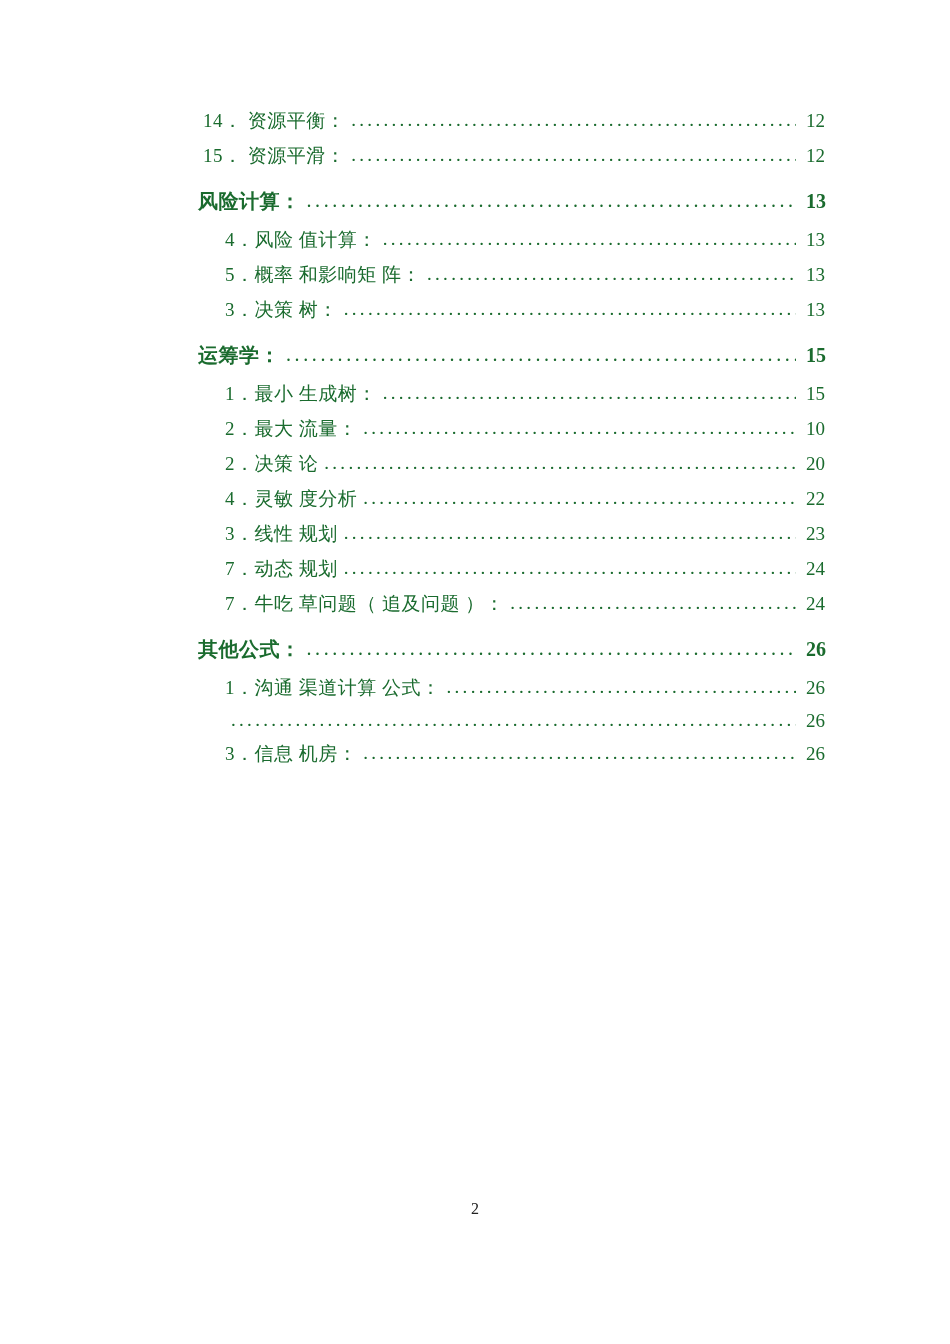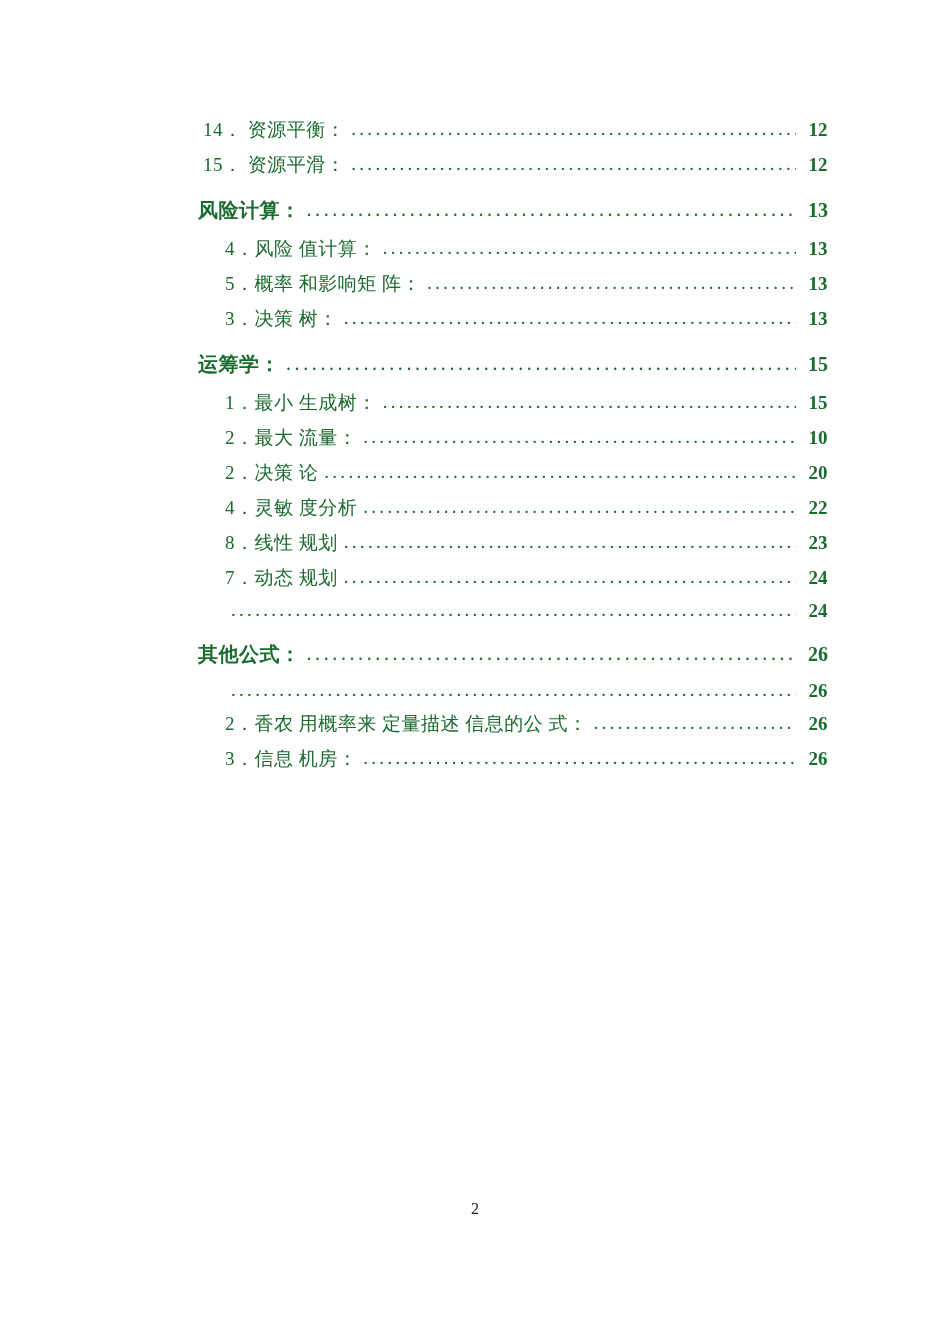--- a/index.html
+++ b/index.html
@@ -35,21 +35,20 @@
   .lvl1 {
     font-weight: bold;
     font-size: 20px;
     margin-left: 78px;
     margin-top: 19px;
     margin-bottom: 12px;
   }
   .lvl2 {
     font-size: 19px;
     margin-left: 105px;
-    margin-top: 9px;
     margin-bottom: 9px;
   }
   .lvl2.indent-more {
     margin-left: 83px;
   }
   .entry-label {
     flex: 0 0 auto;
     letter-spacing: 0.5px;
   }
   .leader {
@@ -63,24 +62,23 @@
     letter-spacing: 3.3px;
     color: #1a6b2e;
   }
   .lvl1 .leader {
     letter-spacing: 3.6px;
     font-weight: normal;
     font-size: 20px;
   }
   .page-num {
     flex: 0 0 auto;
-    text-align: center;
+    text-align: left;
     min-width: 24px;
     padding-left: 4px;
-    font-weight: bold;
   }
   .footer-page {
     position: absolute;
     left: 0;
     right: 0;
     top: 1200px;
     text-align: center;
     font-size: 16px;
     color: #222222;
     font-family: "Liberation Serif", serif;
@@ -140,44 +138,45 @@
         <span class="entry-label">2．决策 论</span>
         <span class="leader">.........................................................................................</span>
         <span class="page-num">20</span>
       </div>
       <div class="toc-entry lvl2">
         <span class="entry-label">4．灵敏 度分析</span>
         <span class="leader">.........................................................................................</span>
         <span class="page-num">22</span>
       </div>
       <div class="toc-entry lvl2">
-        <span class="entry-label">8．线性 规划</span>
+        <span class="entry-label">3．线性 规划</span>
         <span class="leader">.........................................................................................</span>
         <span class="page-num">23</span>
       </div>
       <div class="toc-entry lvl2">
         <span class="entry-label">7．动态 规划</span>
         <span class="leader">.........................................................................................</span>
         <span class="page-num">24</span>
       </div>
       <div class="toc-entry lvl2">
+        <span class="entry-label">7．牛吃 草问题（ 追及问题 ）：</span>
         <span class="leader">.........................................................................................</span>
         <span class="page-num">24</span>
       </div>
       <div class="toc-entry lvl1">
         <span class="entry-label">其他公式：</span>
         <span class="leader">.........................................................................................</span>
         <span class="page-num">26</span>
       </div>
       <div class="toc-entry lvl2">
+        <span class="entry-label">1．沟通 渠道计算 公式：</span>
         <span class="leader">.........................................................................................</span>
         <span class="page-num">26</span>
       </div>
       <div class="toc-entry lvl2">
-        <span class="entry-label">2．香农 用概率来 定量描述 信息的公 式：</span>
         <span class="leader">.........................................................................................</span>
         <span class="page-num">26</span>
       </div>
       <div class="toc-entry lvl2">
         <span class="entry-label">3．信息 机房：</span>
         <span class="leader">.........................................................................................</span>
         <span class="page-num">26</span>
       </div>
     </div>
   <div class="footer-page">2</div>

